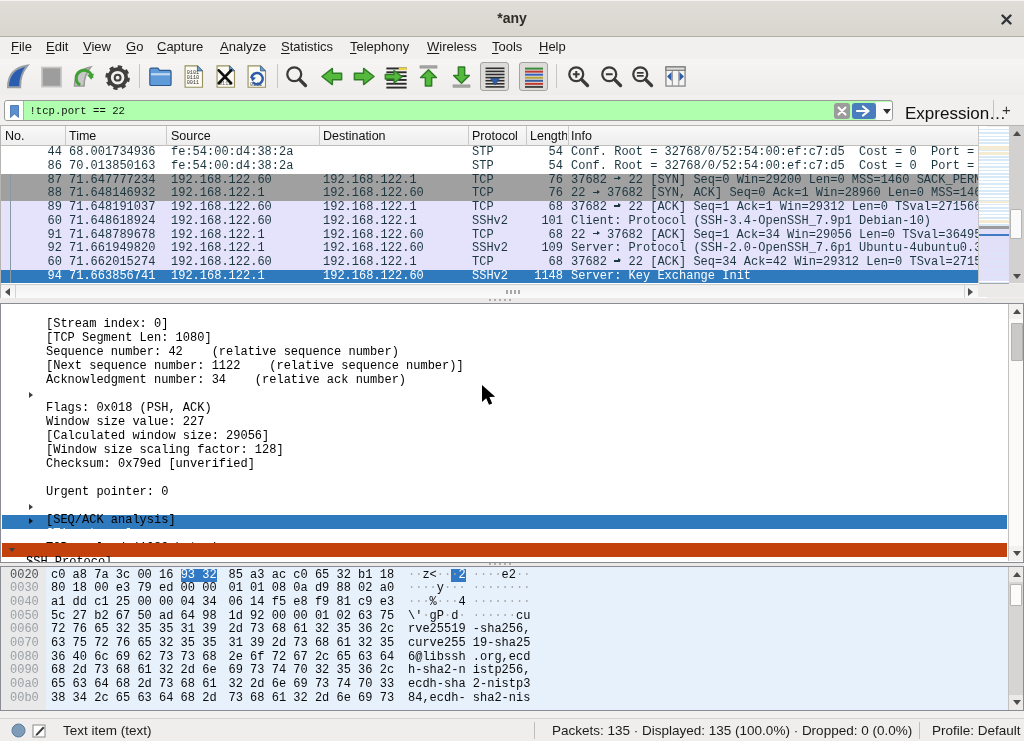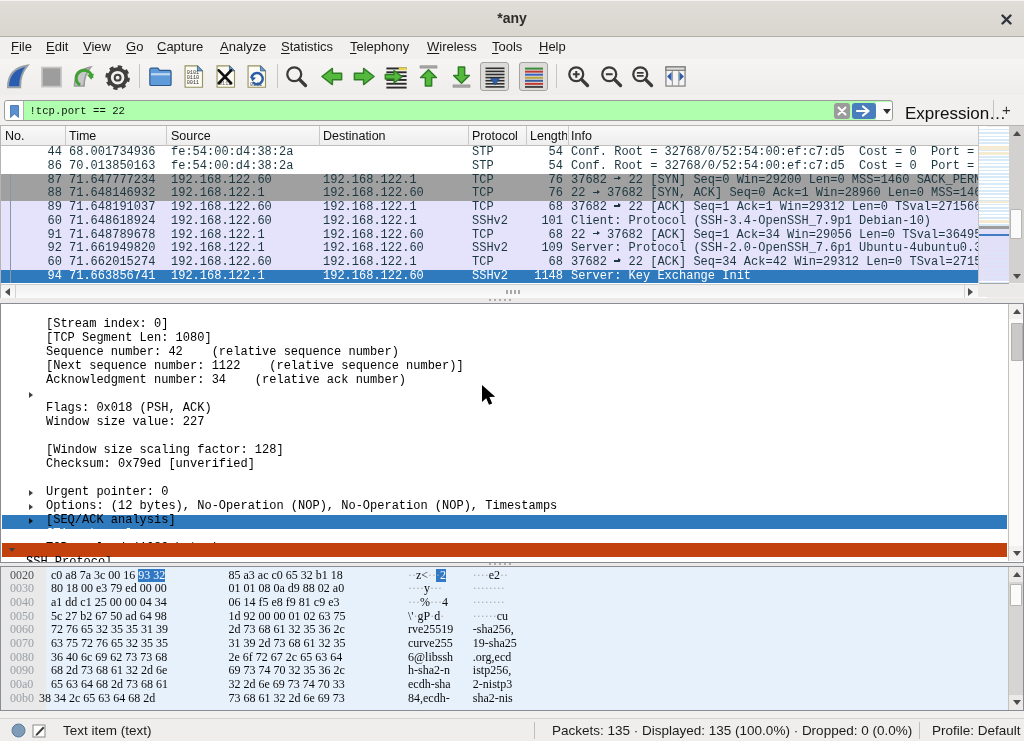--- a/index.html
+++ b/index.html
@@ -67,21 +67,21 @@
 .dline{position:absolute;left:1px;width:1005px;height:14px;font-family:"Liberation Mono",monospace;font-size:12px;line-height:14px;white-space:pre;color:#000}
 .dline span{position:absolute;top:12px}
 .dline.sel{background:#2f79bd;color:#fff}
 .dline.hov{background:#c2410c}
 .tri-r{position:absolute;top:3.5px;width:0;height:0;border-top:3.5px solid transparent;border-bottom:3.5px solid transparent;border-left:4.5px solid #404040}
 .tri-r.tw{border-left-color:#111}
 .tri-d{position:absolute;top:5px;width:0;height:0;border-left:3.5px solid transparent;border-right:3.5px solid transparent;border-top:4.5px solid #404040}
 
 #hex{position:absolute;left:0;top:566px;width:1024px;height:144.5px;background:#e7f1fb;border:1px solid #898d93;overflow:hidden}
 #hexoff{position:absolute;left:0;top:0;width:45px;height:142.5px;background:#e9e9e9}
-.hrow{position:absolute;left:0;width:1005px;height:13.7px;font-family:Liberation Serif, serif;font-size:12px;line-height:13.7px;white-space:pre;color:#0c0c0c}
+.hrow{position:absolute;left:0;width:1005px;height:13.7px;font-family:Liberation Mono, monospace;font-size:12px;line-height:13.7px;white-space:pre;color:#0c0c0c}
 .hrow span{position:absolute;top:0}
 .hoff{left:9px;color:#9aa0a6}
 .hoff.dark{color:#4d5156}
 .hl{background:#3179c4;color:#fff}
 d{font-style:normal;color:#a9a9a9}
 .ha d{color:#a9a9a9}
 
 #status{position:absolute;left:0;top:718px;width:1024px;height:23px;background:#efeeec;border-top:1px solid #d5d3d0;font-size:13.5px;color:#1c1c1c}
 .ssep{position:absolute;top:3px;width:1px;height:17px;background:#c0beba}
 </style></head>
@@ -313,24 +313,24 @@
     <b style="left:509px"></b>
   </div>
 <div id="detail">
     <div class="dline" style="top:1.0px"><span style="left:44px">[Stream index: 0]</span></div>
     <div class="dline" style="top:15.0px"><span style="left:44px">[TCP Segment Len: 1080]</span></div>
     <div class="dline" style="top:29.0px"><span style="left:44px">Sequence number: 42    (relative sequence number)</span></div>
     <div class="dline" style="top:43.0px"><span style="left:44px">[Next sequence number: 1122    (relative sequence number)]</span></div>
     <div class="dline" style="top:57.0px"><span style="left:44px">Acknowledgment number: 34    (relative ack number)</span></div>
     <div class="dline" style="top:85.0px"><i class="tri-r" style="left:27px"></i><span style="left:44px">Flags: 0x018 (PSH, ACK)</span></div>
     <div class="dline" style="top:99.0px"><span style="left:44px">Window size value: 227</span></div>
+    <div class="dline" style="top:113.0px"><span style="left:44px">[Calculated window size: 29056]</span></div>
     <div class="dline" style="top:127.0px"><span style="left:44px">[Window size scaling factor: 128]</span></div>
     <div class="dline" style="top:141.0px"><span style="left:44px">Checksum: 0x79ed [unverified]</span></div>
     <div class="dline" style="top:169.0px"><span style="left:44px">Urgent pointer: 0</span></div>
-    <div class="dline" style="top:183.0px"><i class="tri-r" style="left:27px"></i><span style="left:44px">Options: (12 bytes), No-Operation (NOP), No-Operation (NOP), Timestamps</span></div>
     <div class="dline sel" style="top:211.0px"><i class="tri-r tw" style="left:27px"></i><span style="left:44px">[Timestamps]</span></div>
     <div class="dline" style="top:197.0px"><i class="tri-r" style="left:27px"></i><span style="left:44px">[SEQ/ACK analysis]</span></div>
     <div class="dline" style="top:225.0px"><span style="left:44px">TCP payload (1080 bytes)</span></div>
     <div class="dline hov" style="top:239.0px"><i class="tri-d" style="left:7px"></i><span style="left:24px">SSH Protocol</span></div>
     <div class="dline" style="top:253.0px"><i class="tri-r" style="left:27px"></i><span style="left:44px">SSH Version 2 (encryption:chacha20_poly1305@openssh.com mac:&lt;implicit&gt; compression:none)</span></div>
     <div class="abs" style="left:1007px;top:0;width:16px;height:257.5px;background:#fbfaf9;border-left:1px solid #c3c1bf">
       <div class="abs" style="left:0;top:0;width:16px;height:15px;background:#f2f1f0">
         <i class="arr-u" style="left:4px;top:5px"></i>
       </div>
       <div class="abs" style="left:1.5px;top:19px;width:12px;height:38px;background:#cbc9c7;border:1px solid #b2b0ae;border-radius:1px"></div>
@@ -350,21 +350,21 @@
     <div id="hexoff"></div>
     <div class="hrow" style="top:1.5px"><span class="hoff dark">0020</span><span class="hb" style="left:50px">c0 a8 7a 3c 00 16 <span class="hl">93 32</span></span><span class="hb" style="left:227.5px">85 a3 ac c0 65 32 b1 18</span><span class="ha" style="left:407px"><d>··</d>z&lt;<d>··</d><span class="hl"><d>·</d>2</span></span><span class="ha" style="left:471.8px"><d>····</d>e2<d>··</d></span></div>
     <div class="hrow" style="top:15.2px"><span class="hoff">0030</span><span class="hb" style="left:50px">80 18 00 e3 79 ed 00 00</span><span class="hb" style="left:227.5px">01 01 08 0a d9 88 02 a0</span><span class="ha" style="left:407px"><d>····</d>y<d>···</d></span><span class="ha" style="left:471.8px"><d>········</d></span></div>
     <div class="hrow" style="top:28.9px"><span class="hoff">0040</span><span class="hb" style="left:50px">a1 dd c1 25 00 00 04 34</span><span class="hb" style="left:227.5px">06 14 f5 e8 f9 81 c9 e3</span><span class="ha" style="left:407px"><d>···</d>%<d>···</d>4</span><span class="ha" style="left:471.8px"><d>········</d></span></div>
     <div class="hrow" style="top:42.599999999999994px"><span class="hoff">0050</span><span class="hb" style="left:50px">5c 27 b2 67 50 ad 64 98</span><span class="hb" style="left:227.5px">1d 92 00 00 01 02 63 75</span><span class="ha" style="left:407px">\'<d>·</d>gP<d>·</d>d<d>·</d></span><span class="ha" style="left:471.8px"><d>······</d>cu</span></div>
     <div class="hrow" style="top:56.3px"><span class="hoff">0060</span><span class="hb" style="left:50px">72 76 65 32 35 35 31 39</span><span class="hb" style="left:227.5px">2d 73 68 61 32 35 36 2c</span><span class="ha" style="left:407px">rve25519</span><span class="ha" style="left:471.8px">-sha256,</span></div>
     <div class="hrow" style="top:70.0px"><span class="hoff">0070</span><span class="hb" style="left:50px">63 75 72 76 65 32 35 35</span><span class="hb" style="left:227.5px">31 39 2d 73 68 61 32 35</span><span class="ha" style="left:407px">curve255</span><span class="ha" style="left:471.8px">19-sha25</span></div>
     <div class="hrow" style="top:83.69999999999999px"><span class="hoff">0080</span><span class="hb" style="left:50px">36 40 6c 69 62 73 73 68</span><span class="hb" style="left:227.5px">2e 6f 72 67 2c 65 63 64</span><span class="ha" style="left:407px">6@libssh</span><span class="ha" style="left:471.8px">.org,ecd</span></div>
     <div class="hrow" style="top:97.39999999999999px"><span class="hoff">0090</span><span class="hb" style="left:50px">68 2d 73 68 61 32 2d 6e</span><span class="hb" style="left:227.5px">69 73 74 70 32 35 36 2c</span><span class="ha" style="left:407px">h-sha2-n</span><span class="ha" style="left:471.8px">istp256,</span></div>
     <div class="hrow" style="top:111.1px"><span class="hoff">00a0</span><span class="hb" style="left:50px">65 63 64 68 2d 73 68 61</span><span class="hb" style="left:227.5px">32 2d 6e 69 73 74 70 33</span><span class="ha" style="left:407px">ecdh-sha</span><span class="ha" style="left:471.8px">2-nistp3</span></div>
-    <div class="hrow" style="top:124.8px"><span class="hoff">00b0</span><span class="hb" style="left:38px">38 34 2c 65 63 64 68 2d</span><span class="hb" style="left:227.5px">73 68 61 32 2d 6e 69 73</span><span class="ha" style="left:407px">84,ecdh-</span><span class="ha" style="left:471.8px">sha2-nis</span></div>
+    <div class="hrow" style="top:124.8px"><span class="hoff">00b0</span><span class="hb" style="left:50px">38 34 2c 65 63 64 68 2d</span><span class="hb" style="left:227.5px">73 68 61 32 2d 6e 69 73</span><span class="ha" style="left:407px">84,ecdh-</span><span class="ha" style="left:471.8px">sha2-nis</span></div>
     <div class="abs" style="left:1006.5px;top:0;width:16px;height:142.5px;background:#d7d5d3;border-left:1px solid #c3c1bf">
       <div class="abs" style="left:0;top:0;width:16px;height:15px;background:#ebeae8">
         <i class="arr-u" style="left:4px;top:5px"></i>
       </div>
       <div class="abs" style="left:1.5px;top:17px;width:12px;height:22px;background:#fbfbfa;border:1px solid #b5b3b1;border-radius:1px"></div>
       <div class="abs" style="left:0;top:127.5px;width:16px;height:15px;background:#ebeae8">
         <i class="arr-d" style="left:4px;top:5px"></i>
       </div>
     </div>
   </div>

